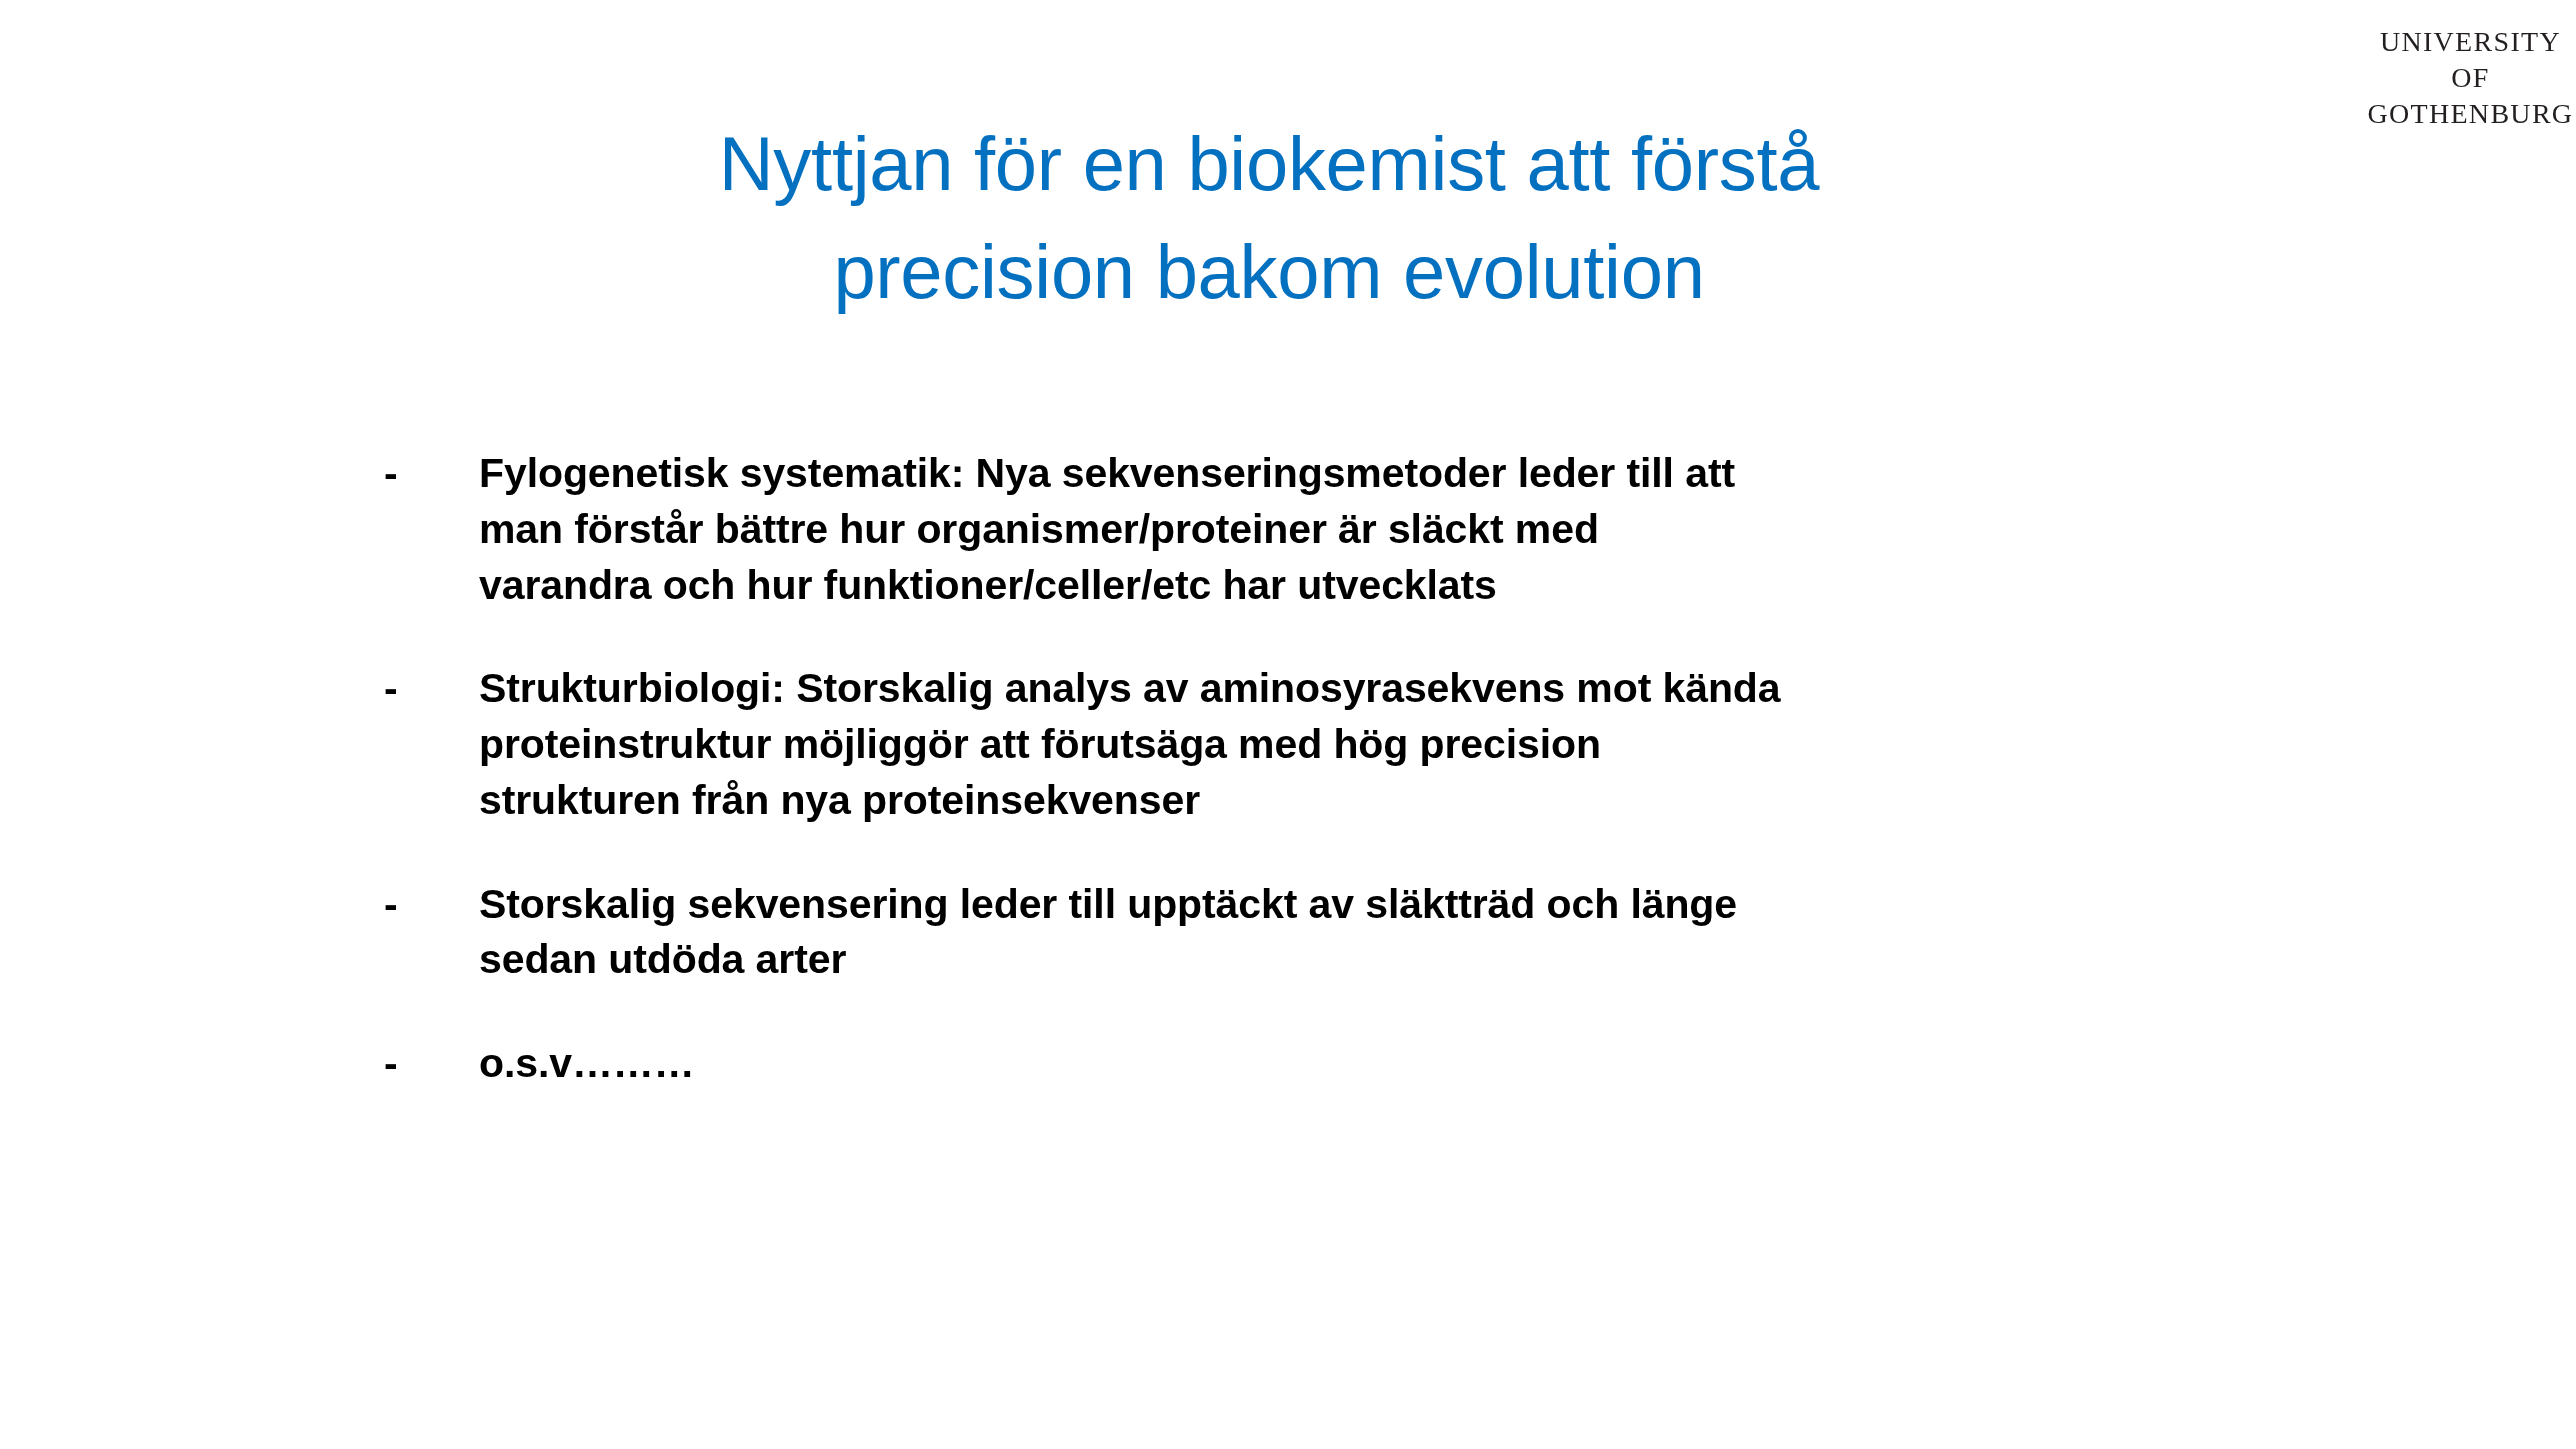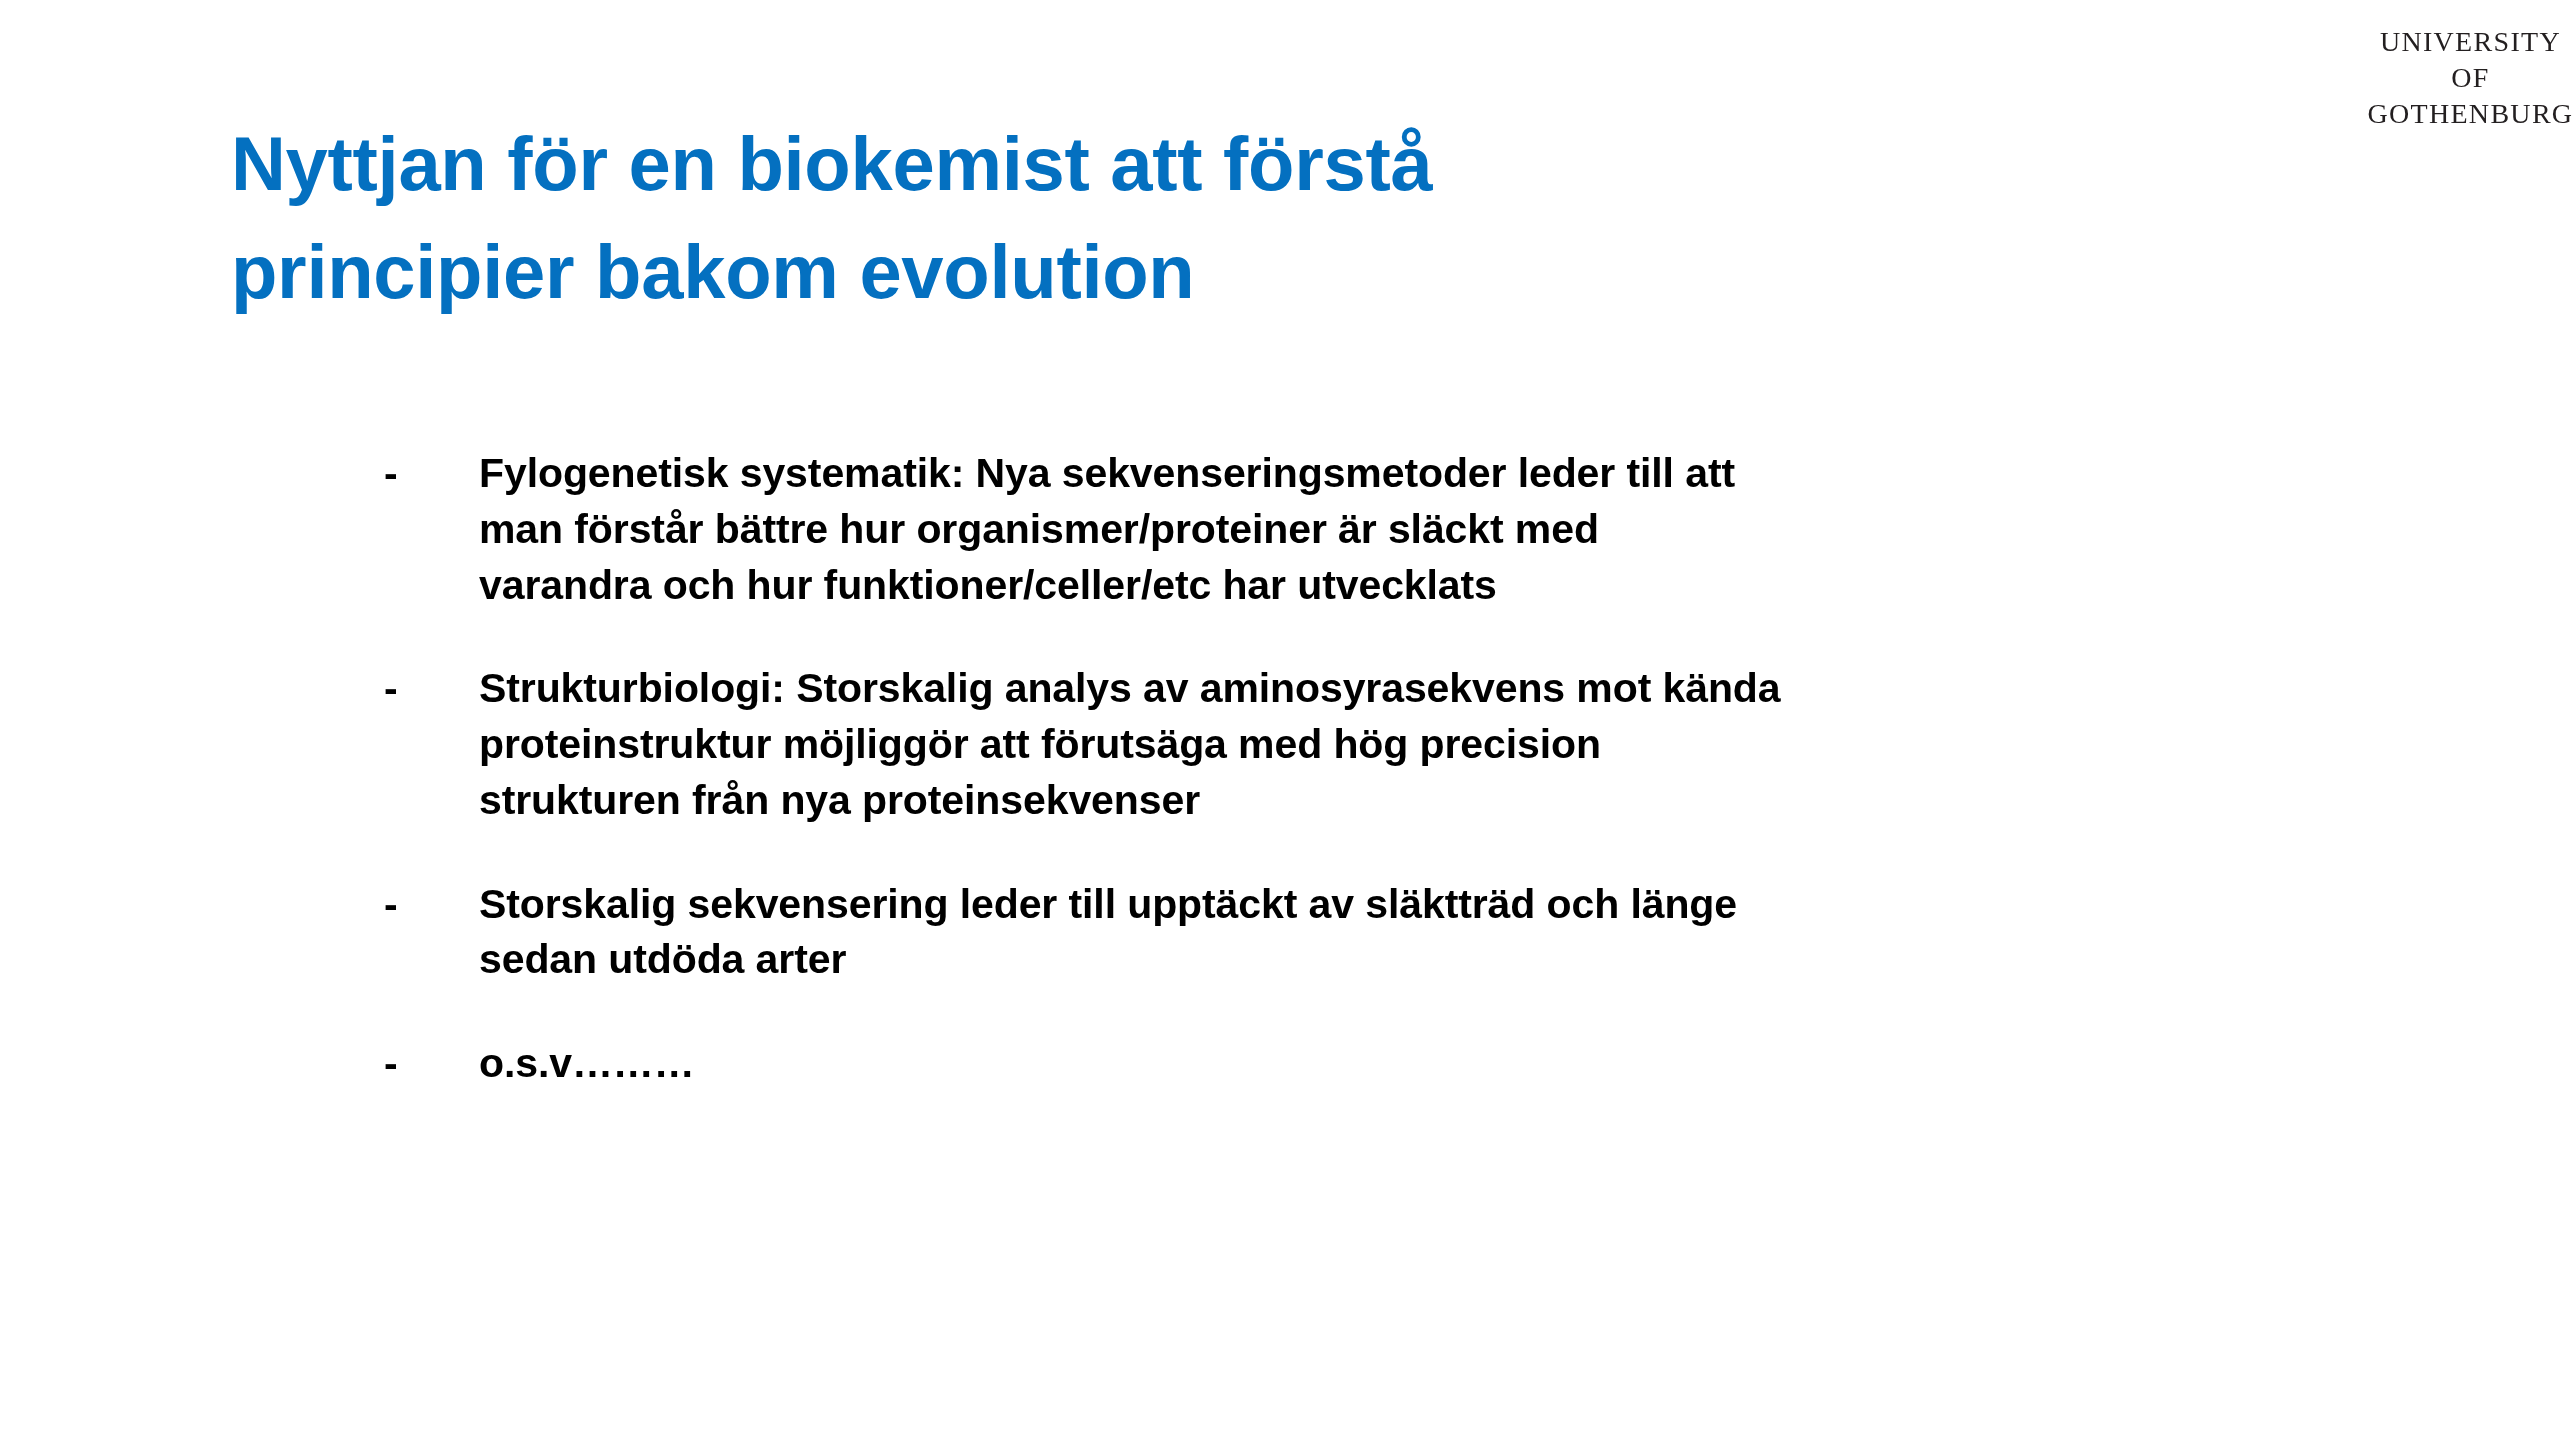--- a/index.html
+++ b/index.html
@@ -46,26 +46,27 @@
     color: #231f20;
     font-size: 28px;
     line-height: 1.28;
     letter-spacing: 1.3px;
     white-space: pre-line;
   }
 
   
   .title {
     position: absolute;
-    left: 231px;
+    left: 213px;
     top: 59px;
     width: 2112px;
+    text-align: center;
     color: #0470C0;
     font-family: "Liberation Sans", sans-serif;
-    font-weight: bold;
+    font-weight: normal;
     font-size: 76px;
     line-height: 1.42;
     letter-spacing: -0.3px;
   }
   .title-line { display: block; }
 
   
   .body-list {
     position: absolute;
     left: 384px;
@@ -139,21 +140,21 @@
         <rect x="58" y="64" width="2" height="7"></rect>
         <rect x="62" y="64" width="2" height="7"></rect>
       </g>
     </svg>
     <div class="logo-wordmark">UNIVERSITY OF
 GOTHENBURG</div>
   </div>
 
   <h1 class="title">
     <span class="title-line">Nyttjan för en biokemist att förstå</span>
-    <span class="title-line">principier bakom evolution</span>
+    <span class="title-line">precision bakom evolution</span>
   </h1>
 
   <div class="body-list">
 
     <div class="bullet-row">
       <span class="bullet-dash">-</span>
       <span class="bullet-text">Fylogenetisk systematik: Nya sekvenseringsmetoder leder till att
 man förstår bättre hur organismer/proteiner är släckt med
 varandra och hur funktioner/celler/etc har utvecklats</span>
     </div>

